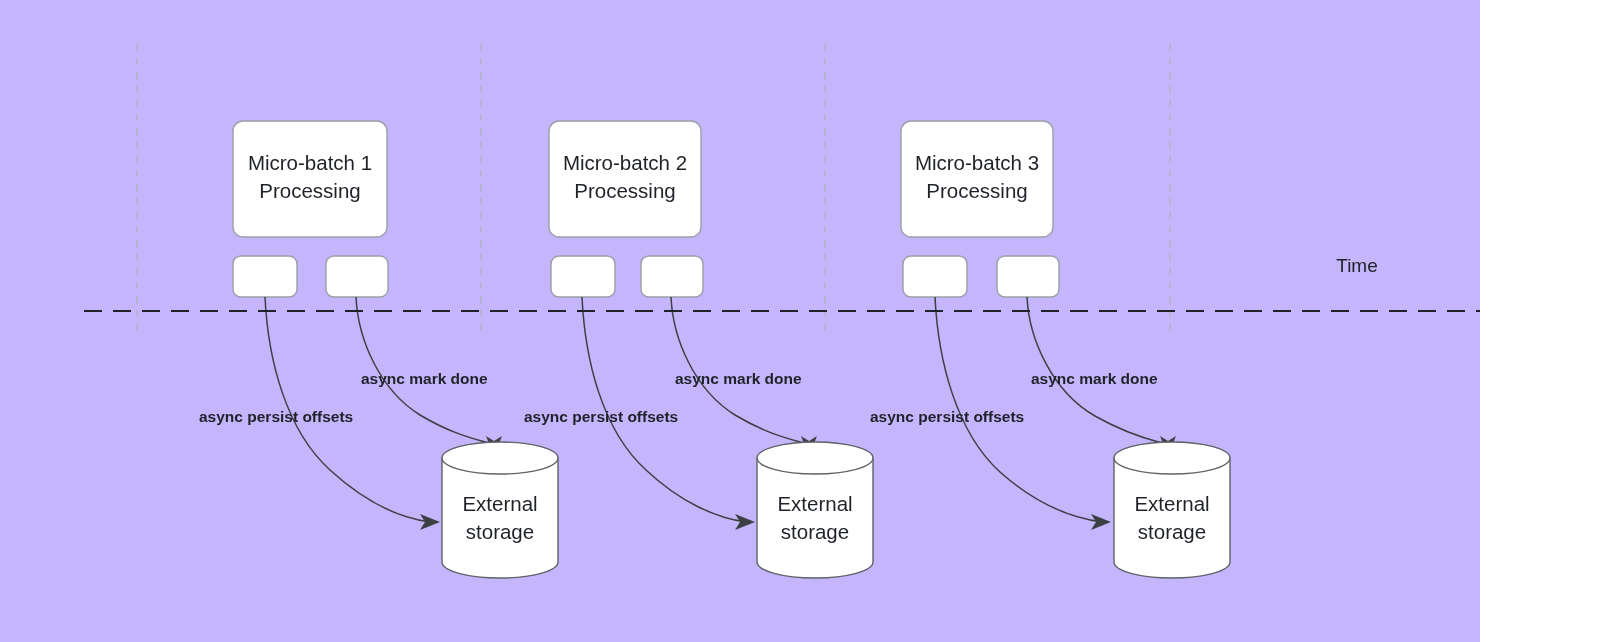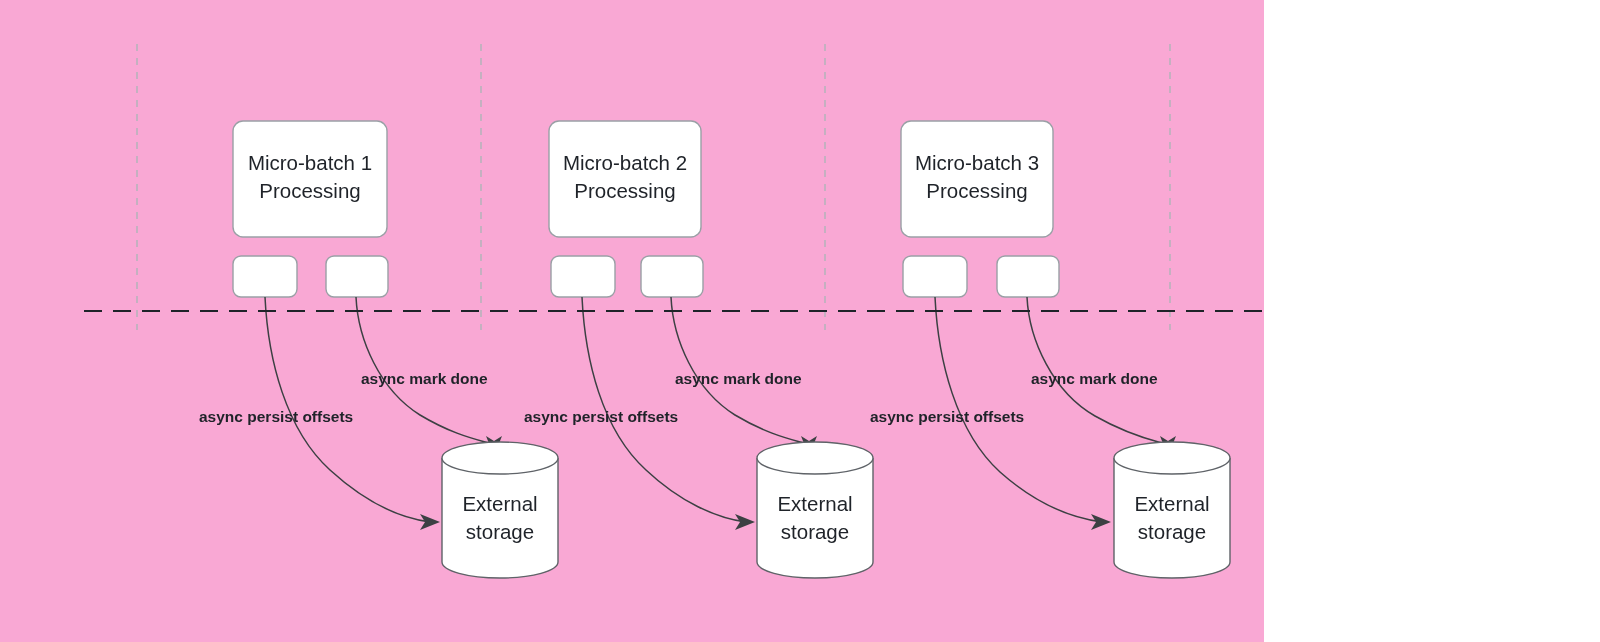--- a/index.html
+++ b/index.html
@@ -7,23 +7,23 @@
     margin: 0;
     padding: 0;
     background: #ffffff;
   }
   body {
     font-family: "Liberation Sans", sans-serif;
     color: #1f2329;
   }
   #diagram-root {
     position: relative;
-    width: 1264px;
+    width: 1480px;
     height: 642px;
-    background: #f9a8d4;
+    background: #c4b5fd;
     overflow: hidden;
   }
   #diagram-svg {
     position: absolute;
     top: 0;
     left: 0;
     width: 1600px;
     height: 642px;
     display: block;
   }

